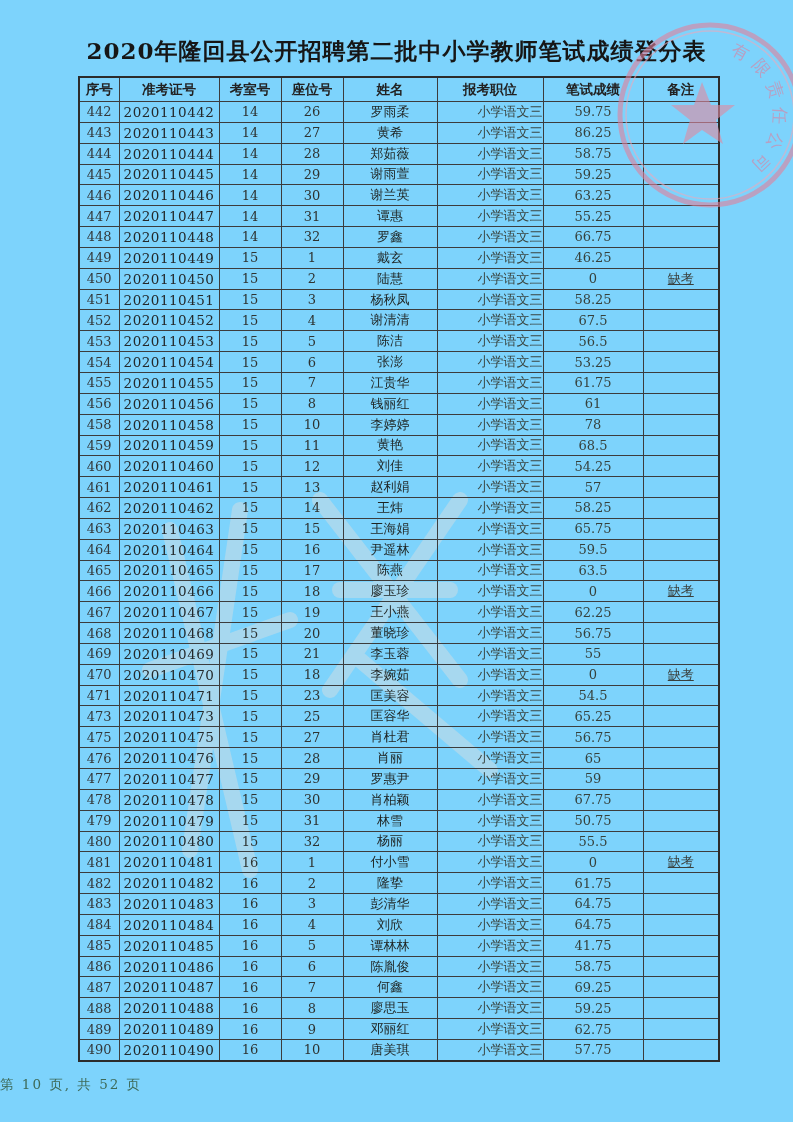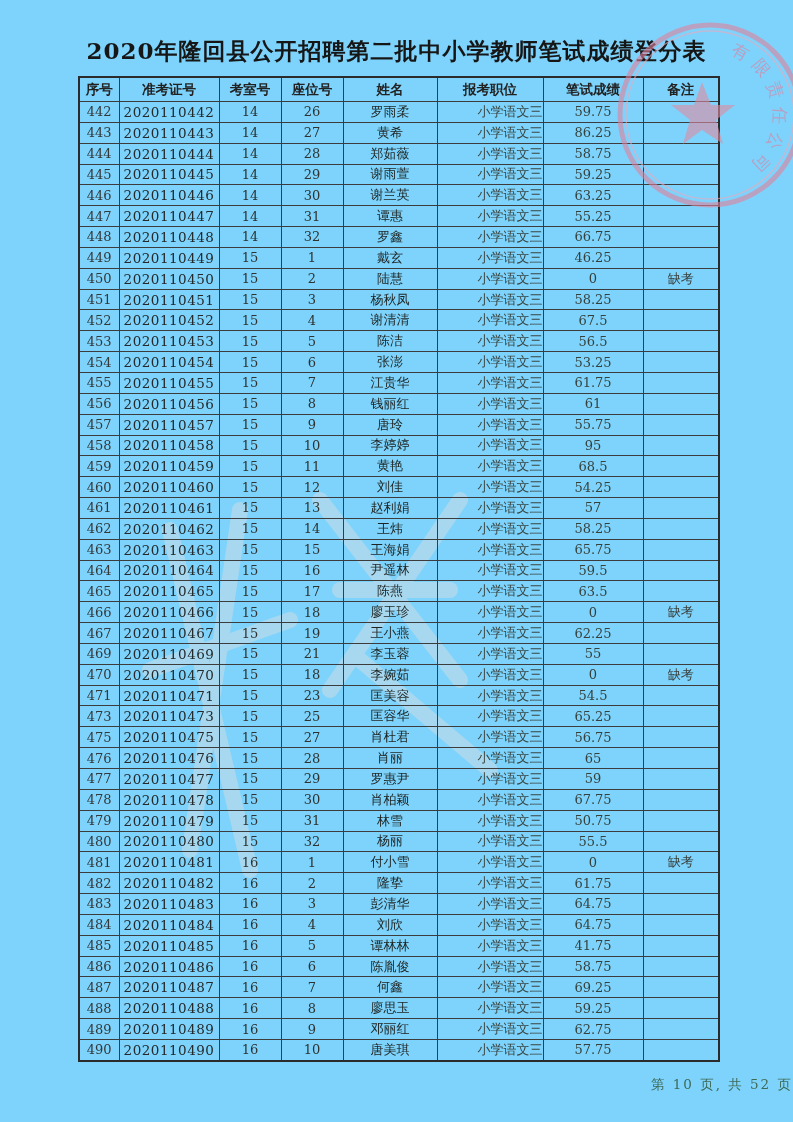--- a/index.html
+++ b/index.html
@@ -38,24 +38,24 @@
   
   .score-table th:nth-child(4), .score-table td:nth-child(4),
   .score-table th:nth-child(5), .score-table td:nth-child(5) {
     border-left-color:#3f8d3f;
   }
   .score-table td:nth-child(1) { color:#33383a; }
   .score-table td:nth-child(2) { color:#24292b; font-size:13.5px; letter-spacing:.5px; }
   .score-table td:nth-child(5) { color:#1f2422; }
   .score-table td:nth-child(6) { color:#39443f;text-align:right; }
   .score-table td:nth-child(7) { color:#36413c; }
-  .score-table td:nth-child(8) { color:#3a403d; }
+  .score-table td:nth-child(8) { color:#3a403d;text-decoration:underline; }
   .page-footer {
     position:absolute; top:1076px; left:0; width:100%;
-    text-align:right; font-size:13.5px; color:#3e6a58;
+    text-align:left; font-size:13.5px; color:#3e6a58;
     letter-spacing:2px; z-index:1;
   }
   .stamp { position:absolute; left:590px; top:-6px; z-index:3; pointer-events:none; }
 </style>
 </head>
 <body>
 
 <div class="page">
 
   <svg class="watermark" width="460" height="440" viewBox="0 0 460 440">
@@ -240,37 +240,27 @@
           <td>456</td>
           <td>2020110456</td>
           <td>15</td>
           <td>8</td>
           <td>钱丽红</td>
           <td>小学语文三</td>
           <td>61</td>
           <td></td>
         </tr>
         <tr>
-          <td>457</td>
-          <td>2020110457</td>
-          <td>15</td>
-          <td>9</td>
-          <td>唐玲</td>
-          <td>小学语文三</td>
-          <td>55.75</td>
-          <td></td>
-        </tr>
-        <tr>
           <td>458</td>
           <td>2020110458</td>
           <td>15</td>
           <td>10</td>
           <td>李婷婷</td>
           <td>小学语文三</td>
-          <td>95</td>
+          <td>78</td>
           <td></td>
         </tr>
         <tr>
           <td>459</td>
           <td>2020110459</td>
           <td>15</td>
           <td>11</td>
           <td>黄艳</td>
           <td>小学语文三</td>
           <td>68.5</td>
@@ -347,20 +337,30 @@
           <td>缺考</td>
         </tr>
         <tr>
           <td>467</td>
           <td>2020110467</td>
           <td>15</td>
           <td>19</td>
           <td>王小燕</td>
           <td>小学语文三</td>
           <td>62.25</td>
+          <td></td>
+        </tr>
+        <tr>
+          <td>468</td>
+          <td>2020110468</td>
+          <td>15</td>
+          <td>20</td>
+          <td>董晓珍</td>
+          <td>小学语文三</td>
+          <td>56.75</td>
           <td></td>
         </tr>
         <tr>
           <td>469</td>
           <td>2020110469</td>
           <td>15</td>
           <td>21</td>
           <td>李玉蓉</td>
           <td>小学语文三</td>
           <td>55</td>

